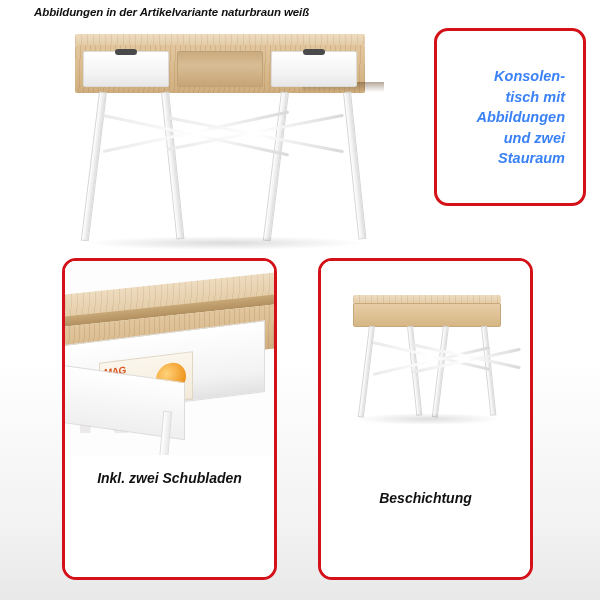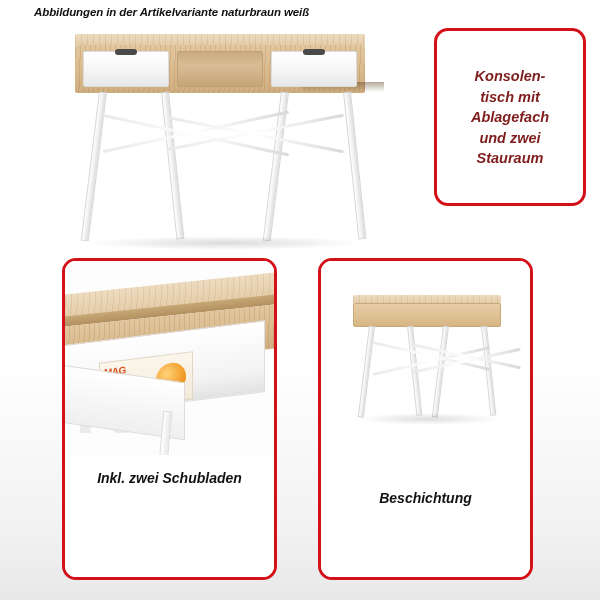--- a/index.html
+++ b/index.html
@@ -36,27 +36,27 @@
     background: #ffffff;
     overflow: hidden;
   }
 
   
   #box-a { left: 434px; top: 28px; width: 152px; height: 178px; }
   #box-a .txt {
     position: absolute;
     left: 0; right: 0; top: 50%;
     transform: translateY(-50%);
-    text-align: center;
+    text-align: right;
     font-size: 14.5px;
     font-weight: bold;
     font-style: italic;
     line-height: 1.42;
-    color: #7f1d1d;
-    padding: 0 6px;
+    color: #3b82f6;
+    padding: 0 18px;
   }
 
   
   #box-b { left: 62px; top: 258px; width: 215px; height: 322px; }
   
   #box-c { left: 318px; top: 258px; width: 215px; height: 322px; }
 
   .photo-area {
     position: absolute;
     left: 0; right: 0; top: 0;
@@ -266,21 +266,21 @@
     <div class="cross cx3"></div>
     <div class="cross cx4"></div>
 
     <div class="ground"></div>
   </div>
 
   <div class="rbox" id="box-a">
     <div class="txt">
       <span>Konsolen-</span><br>
       <span>tisch mit</span><br>
-      <span>Ablagefach</span><br>
+      <span>Abbildungen</span><br>
       <span>und zwei</span><br>
       <span>Stauraum</span>
     </div>
   </div>
 
   <div class="rbox" id="box-b">
     <div class="photo-area">
       <div id="photo-b">
         <div class="bg-letters">K</div>
         <div class="top-plank wood-light"></div>

